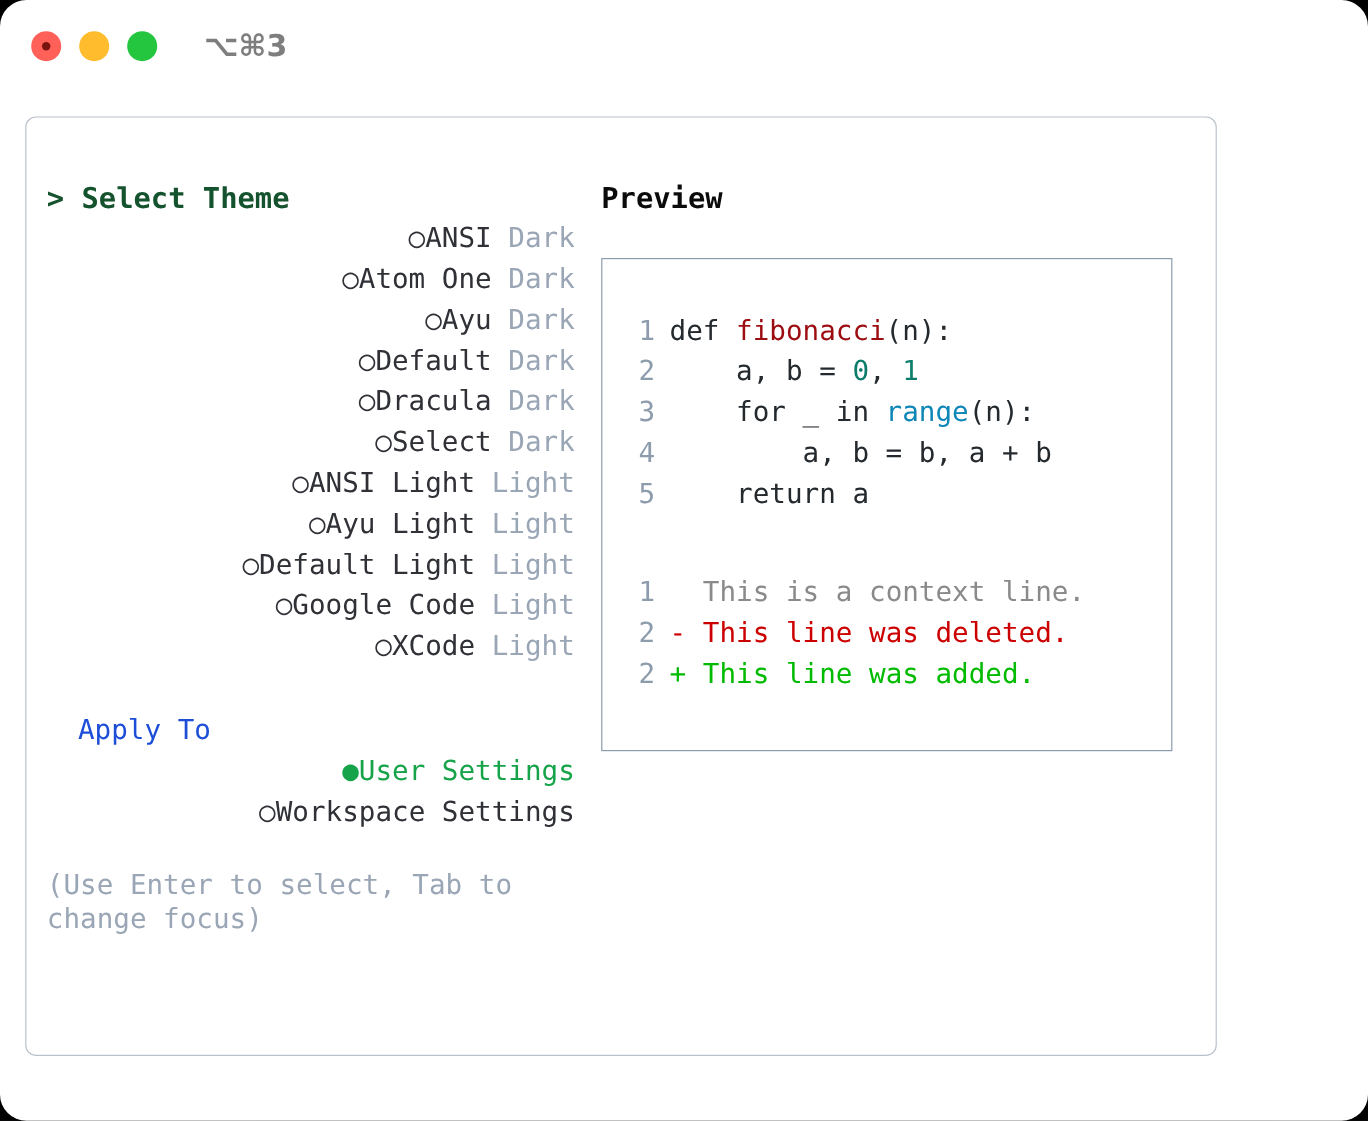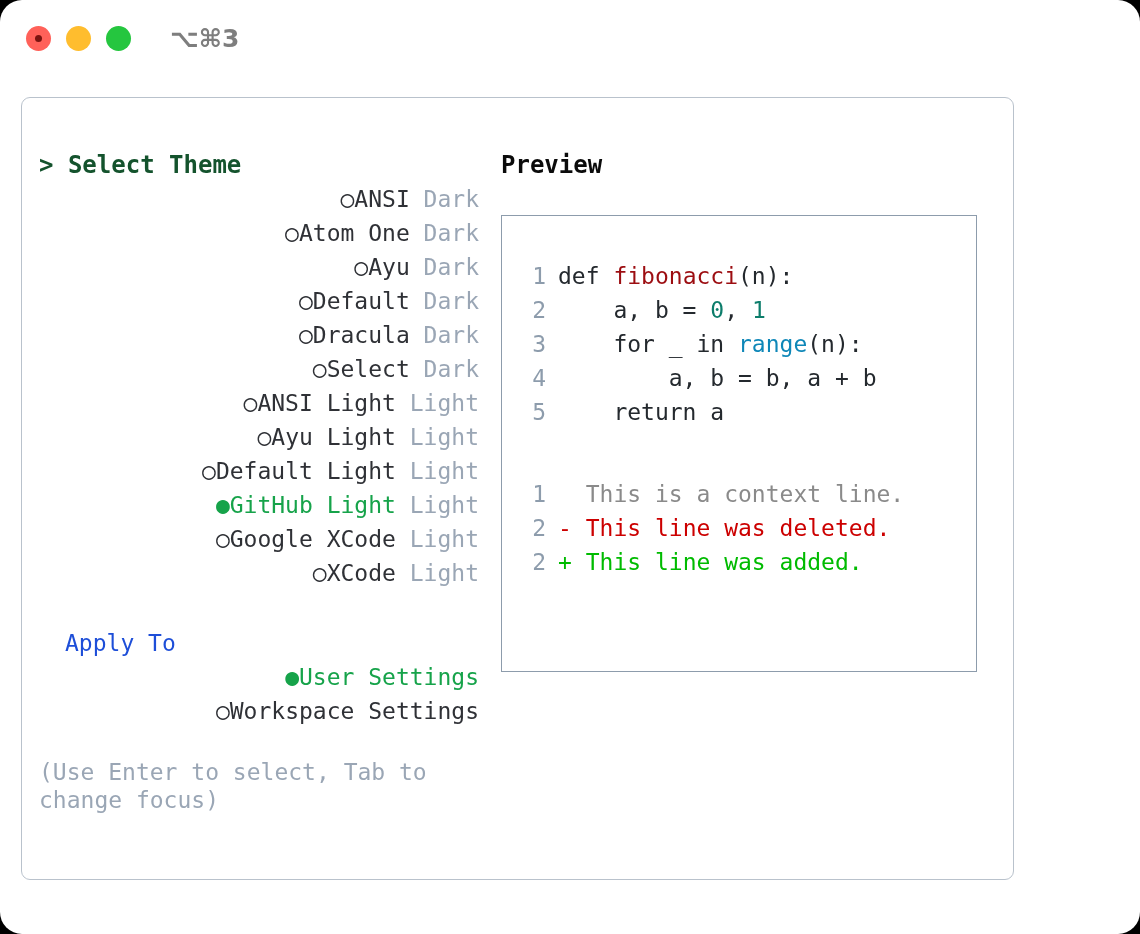--- a/index.html
+++ b/index.html
@@ -142,21 +142,21 @@
   }
   .preview-title {
     font-size: 24px;
     font-weight: bold;
     color: #0b0b0b;
     line-height: 34px;
   }
   .preview-box {
     margin-top: 33px;
     width: 476px;
-    height: 457px;
+    height: 411px;
     border: 1.5px solid #8d9cac;
     box-sizing: border-box;
     background: #ffffff;
     position: relative;
   }
   .code {
     position: absolute;
     left: 18px;
     top: 43px;
     font-size: 23px;
@@ -210,22 +210,21 @@
       <div id="theme-items">
           <div class="row"><span class="bullet">○</span><span class="label">ANSI</span><span class="suffix"> Dark</span></div>
           <div class="row"><span class="bullet">○</span><span class="label">Atom One</span><span class="suffix"> Dark</span></div>
           <div class="row"><span class="bullet">○</span><span class="label">Ayu</span><span class="suffix"> Dark</span></div>
           <div class="row"><span class="bullet">○</span><span class="label">Default</span><span class="suffix"> Dark</span></div>
           <div class="row"><span class="bullet">○</span><span class="label">Dracula</span><span class="suffix"> Dark</span></div>
           <div class="row"><span class="bullet">○</span><span class="label">Select</span><span class="suffix"> Dark</span></div>
           <div class="row"><span class="bullet">○</span><span class="label">ANSI Light</span><span class="suffix"> Light</span></div>
           <div class="row"><span class="bullet">○</span><span class="label">Ayu Light</span><span class="suffix"> Light</span></div>
           <div class="row"><span class="bullet">○</span><span class="label">Default Light</span><span class="suffix"> Light</span></div>
-          <div class="row"><span class="bullet sel">●</span><span class="label sel">GitHub Light</span><span class="suffix"> Light</span></div>
-          <div class="row"><span class="bullet">○</span><span class="label">Google XCode</span><span class="suffix"> Light</span></div>
+          <div class="row"><span class="bullet">○</span><span class="label">Google Code</span><span class="suffix"> Light</span></div>
           <div class="row"><span class="bullet">○</span><span class="label">XCode</span><span class="suffix"> Light</span></div>
         </div>
 
       <div class="section-gap"></div>
 
       <div class="subheader">Apply To</div>
 
       <div id="apply-items">
           <div class="row"><span class="bullet sel">●</span><span class="label sel">User Settings</span></div>
           <div class="row"><span class="bullet">○</span><span class="label">Workspace Settings</span></div>

